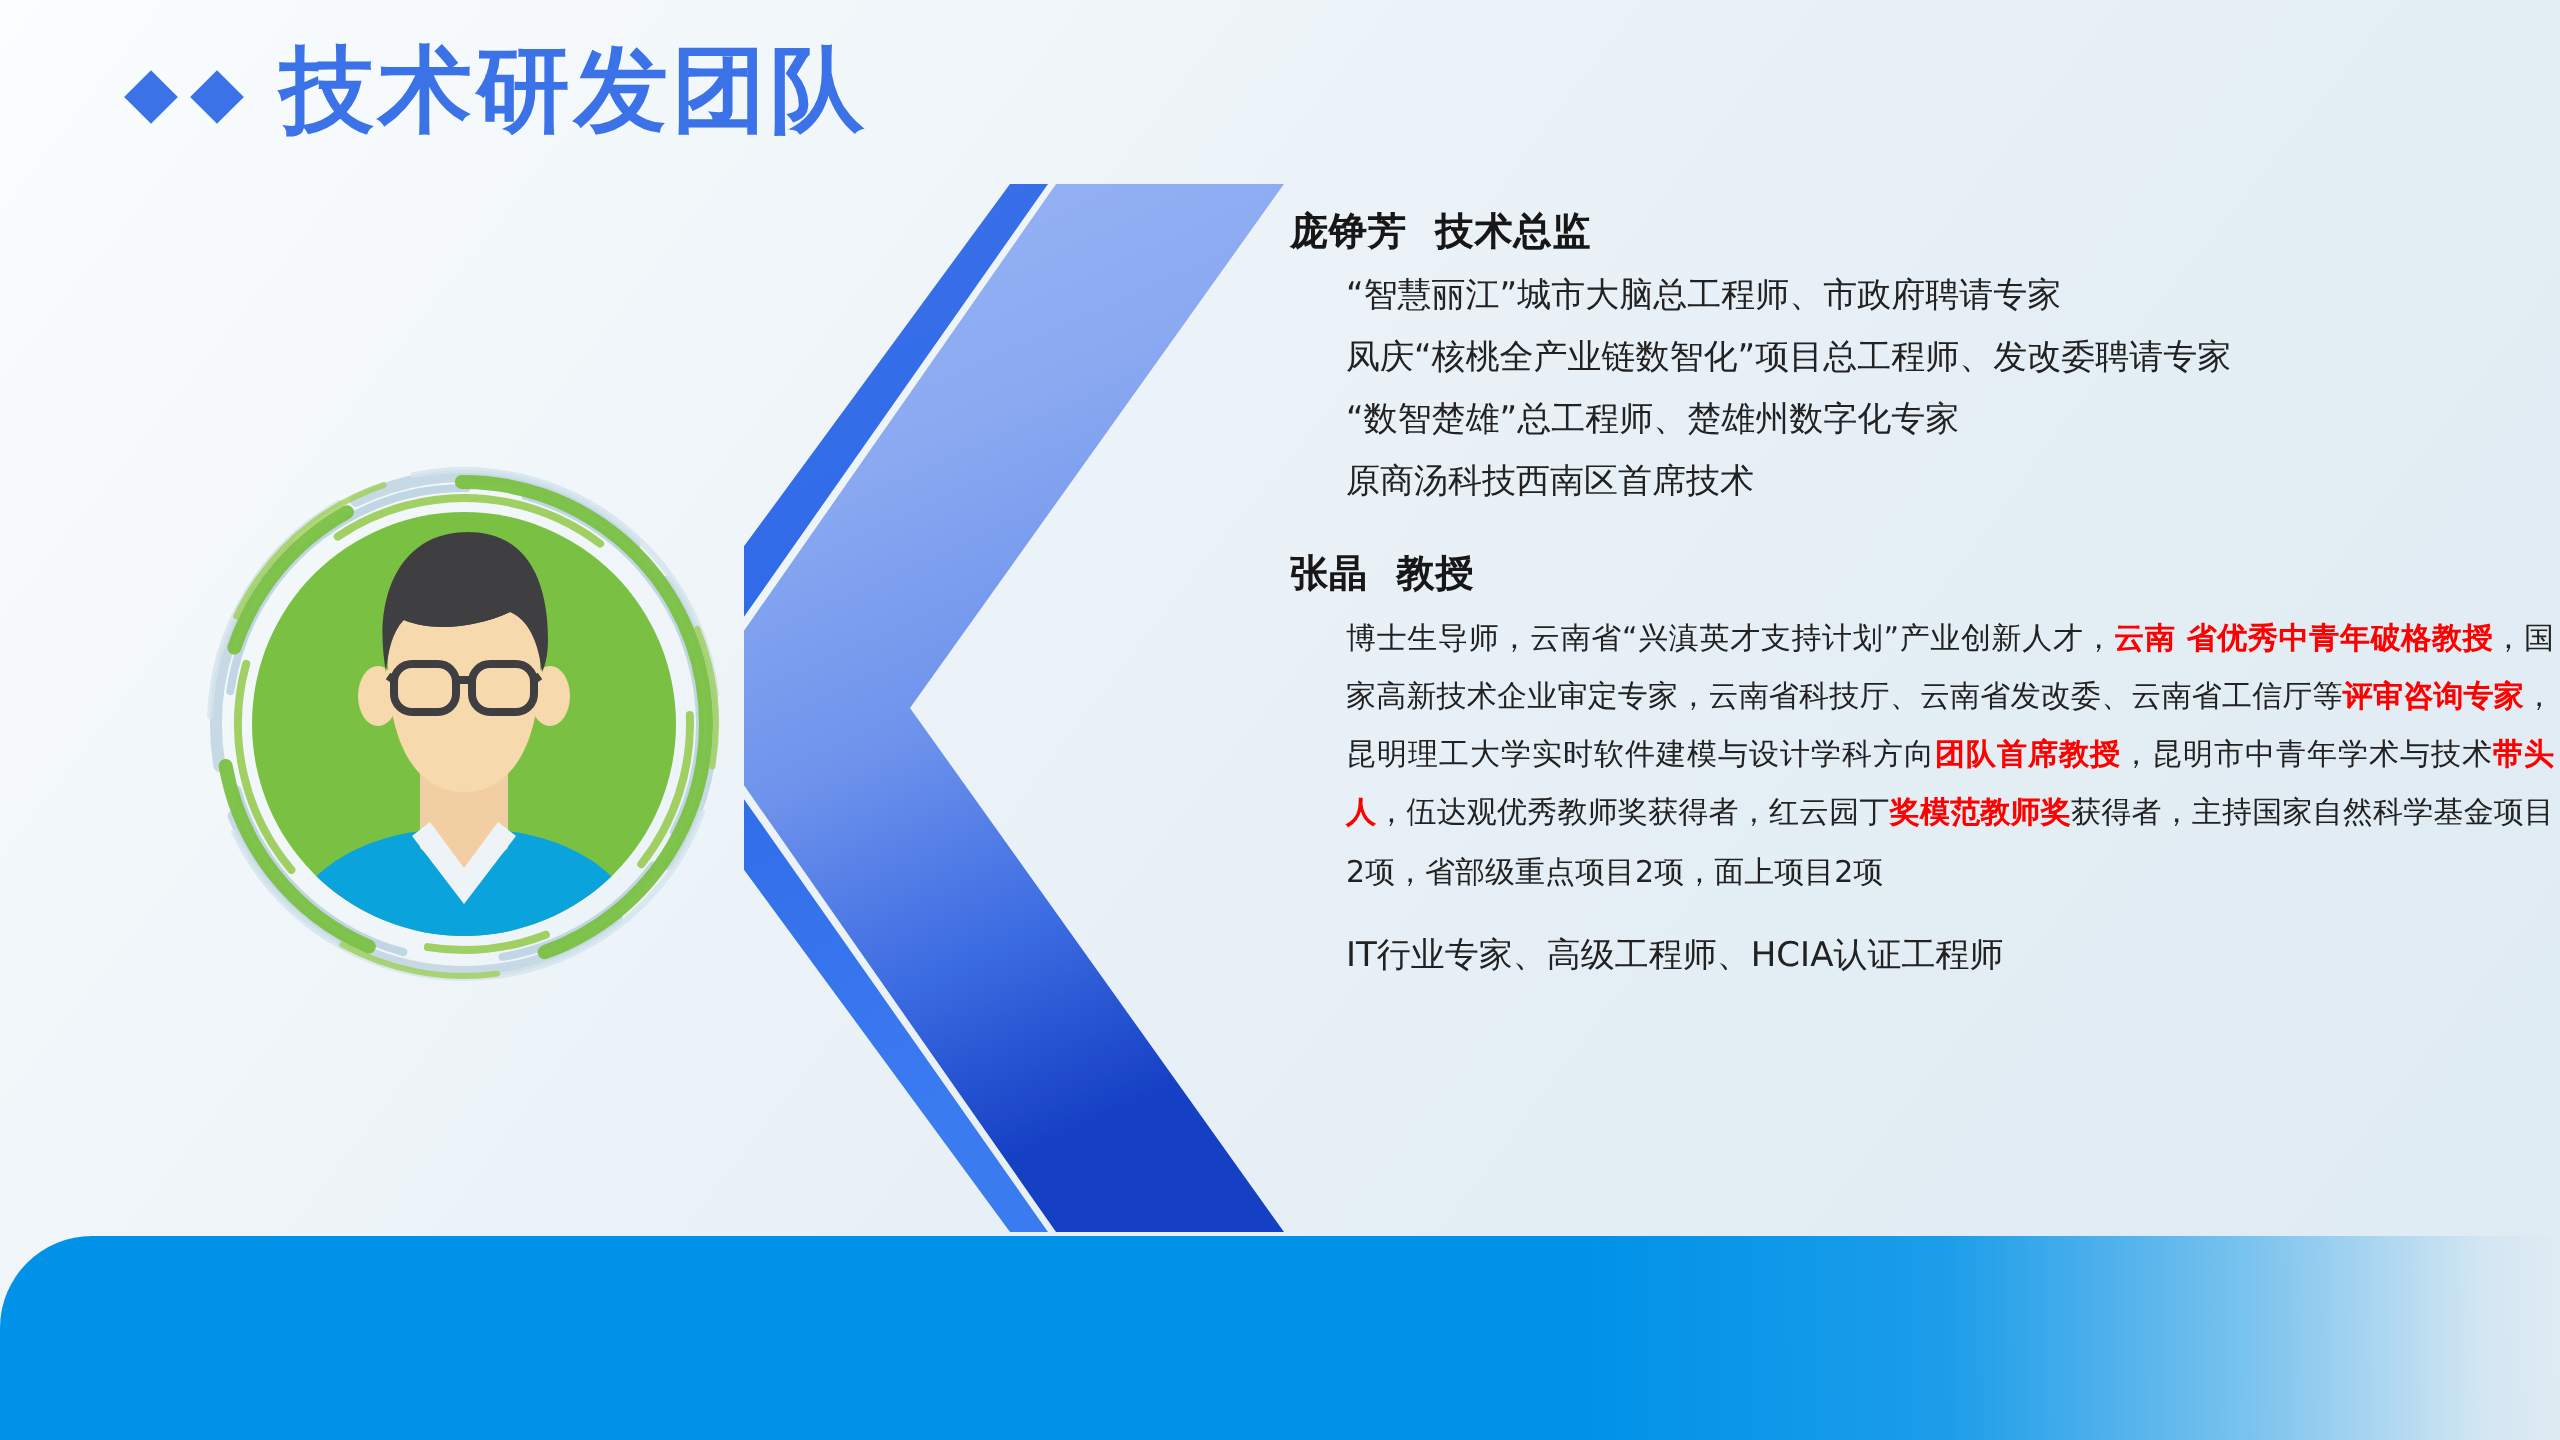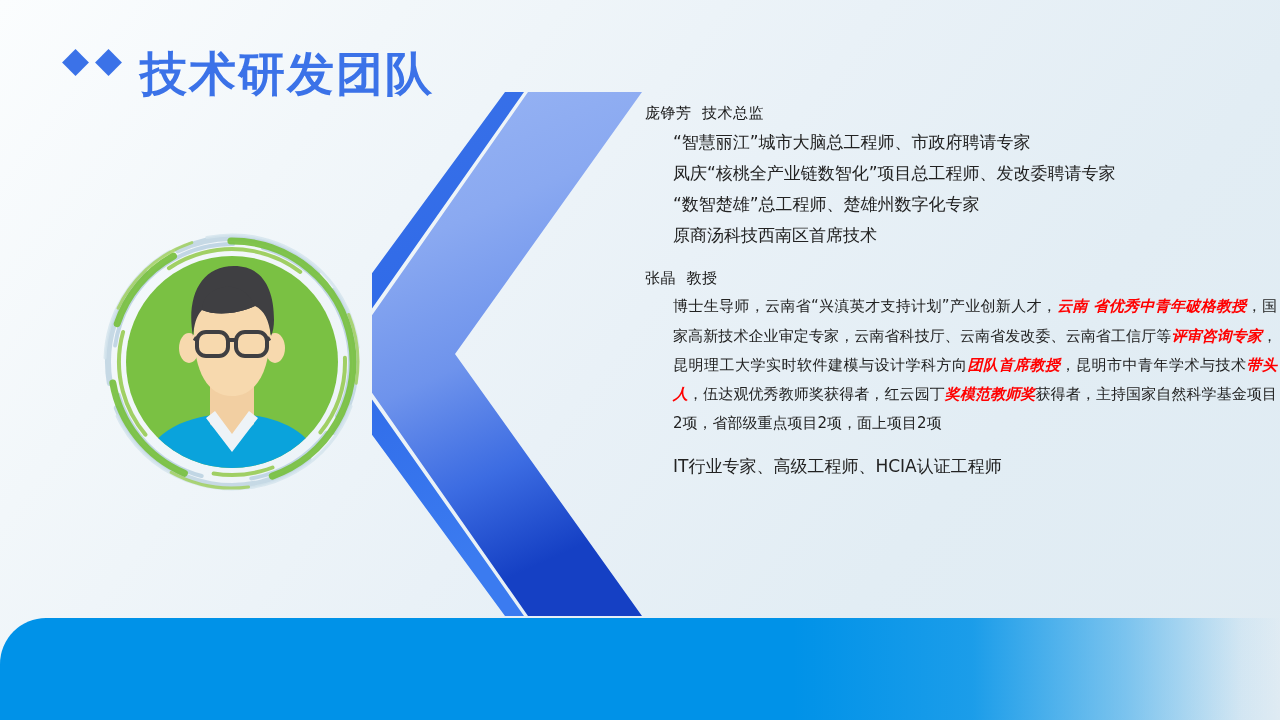--- a/index.html
+++ b/index.html
@@ -44,21 +44,20 @@
     margin-top: 6px;
   }
   #page-title {
     font-family: "DejaVu Sans", "Liberation Sans", sans-serif;
     font-size: 47px;
     font-weight: bold;
     color: #3b72e8;
     letter-spacing: 2px;
     line-height: 1;
     white-space: nowrap;
-    margin-top: 28px;
   }
 
   
   #chevron-layer {
     position: absolute;
     left: 372px;
     top: 92px;
     width: 300px;
     height: 530px;
   }
@@ -75,22 +74,22 @@
   
   #content {
     position: absolute;
     left: 645px;
     top: 102px;
     width: 632px;
   }
   .person { margin-bottom: 2px; }
   .person-head {
     font-family: "DejaVu Serif", "Liberation Serif", serif;
-    font-weight: normal;
-    font-size: 15px;
+    font-weight: bold;
+    font-size: 19px;
     color: #171717;
     line-height: 1.55;
     letter-spacing: 0.5px;
     white-space: pre;
   }
   .person-body {
     padding-left: 28px;
     padding-top: 2px;
   }
   .bullet-line {
@@ -104,21 +103,20 @@
     font-family: "DejaVu Sans", "Liberation Sans", sans-serif;
     font-size: 15px;
     color: #222222;
     line-height: 1.95;
     text-align: justify;
     text-justify: inter-ideograph;
   }
   .hl {
     color: #ff0000;
     font-weight: bold;
-    font-style: italic;
   }
   .spacer-sm { height: 8px; }
   .spacer-md { height: 14px; }
 
   
   #bottom-banner {
     position: absolute;
     left: 0;
     top: 618px;
     width: 1280px;

